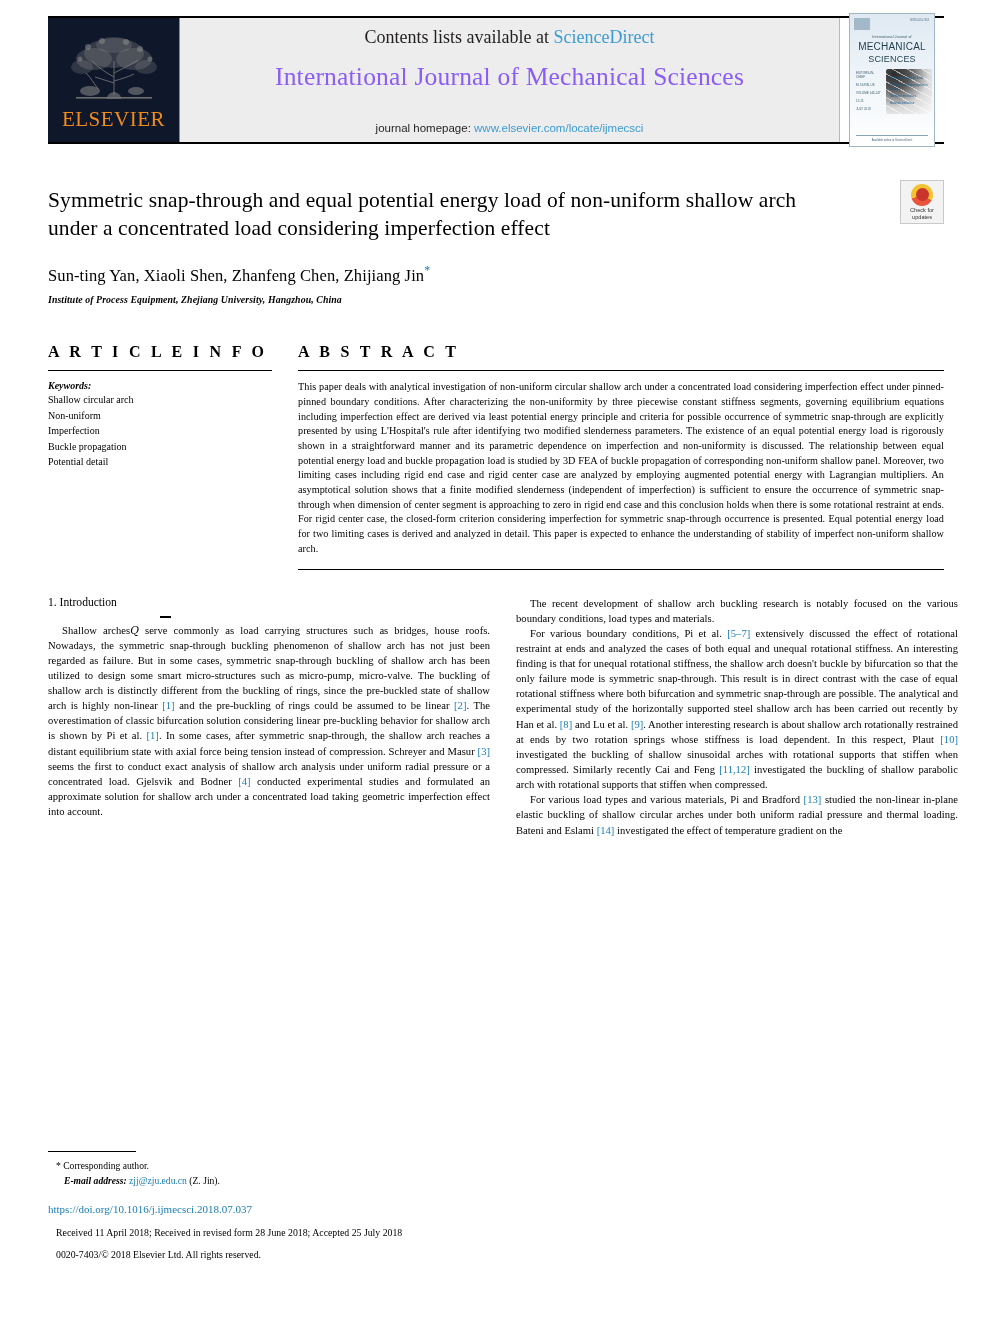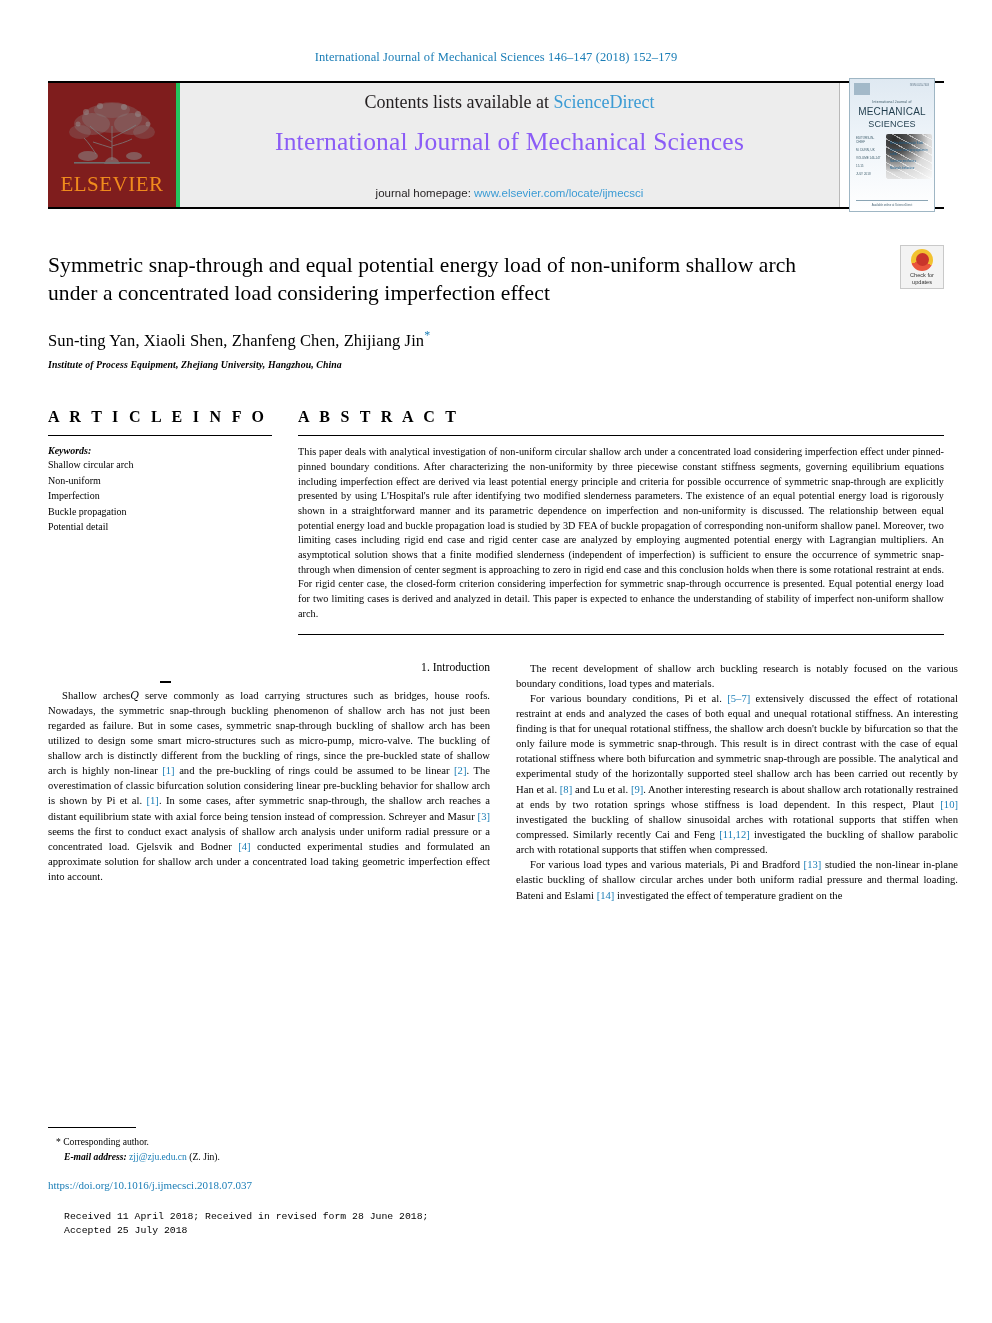--- a/index.html
+++ b/index.html
@@ -28,24 +28,24 @@
   .masthead {
     margin: 16px 48px 0 48px;
     border-top: 2.5px solid #000;
     border-bottom: 2.5px solid #000;
     display: flex;
     align-items: stretch;
     height: 128px;
   }
   .mast-logo {
     width: 132px; flex:0 0 132px;
-    border-right: 4px solid #22c55e;
+    border-right: 1px solid #22c55e;
     display:flex; flex-direction:column;
     align-items:center; justify-content:center;
-    background:#7f1d1d;
+    background:#0f172a;
     padding: 4px 0 2px 0;
   }
   .tree-svg { display:block; }
   .elsevier-word {
     font-family: "Liberation Serif", serif;
     color:#f08b1d;
     font-size: 21px;
     letter-spacing: .5px;
     margin-top: -2px;
     line-height:1;
@@ -181,21 +181,20 @@
   .body-cols {
     margin: 26px 48px 0 48px;
     display:flex;
     gap: 26px;
   }
   .bcol { width: 442px; flex:0 0 442px; }
   h2.intro-head {
     font-size: 11.6px;
     font-weight: normal;
     margin: 0 0 14px 0;
-    text-align: right;
   }
   p.body-p {
     font-size: 10.6px;
     line-height: 1.43;
     text-align: justify;
     margin: 0;
     text-indent: 14px;
     letter-spacing:.02px;
   }
   p.body-p + p.body-p { margin-top: 0; }
@@ -210,28 +209,27 @@
     position:absolute;
     left:48px; bottom: 68px; width: 442px;
   }
   .foot-rule { border-top:1px solid #000; width:88px; margin-bottom:7px;}
   .foot-line { font-size:9.6px; line-height:1.5; margin:0; }
   .foot-line .em { font-style:italic; font-weight:bold;}
   .foot-line a, .link { color:#1a7db6; text-decoration:none; }
   .foot-star { margin-left: 8px; }
   .doi-block { margin-top: 13px; }
   .doi-line { font-size:11px; color:#1a7db6; line-height:1.5; margin:0; }
-  .hist-line { font-size:9.8px; line-height:1.5; margin:16px; color:#000;font-family:Liberation Mono, monospace;}
+  .hist-line { font-size:9.8px; line-height:1.5; margin:8px; color:#000;}
 </style>
 </head>
 <body>
 
 <div class="page">
 
-  <div class="running-head">International Journal of Mechanical Sciences 146–147 (2018) 152–179</div>
 
   <div class="masthead">
 
     <div class="mast-logo">
       <svg class="tree-svg" width="92" height="78" viewBox="0 0 92 78">
         <g fill="#8a8a8a">
           <ellipse cx="46" cy="20" rx="30" ry="15" opacity=".30"></ellipse>
           <ellipse cx="26" cy="26" rx="18" ry="11" opacity=".30"></ellipse>
           <ellipse cx="66" cy="26" rx="18" ry="11" opacity=".30"></ellipse>
           <ellipse cx="46" cy="12" rx="18" ry="8" opacity=".28"></ellipse>
@@ -352,16 +350,17 @@
       <span>Corresponding author.</span>
     </p>
     <p class="foot-line" style="padding-left:16px">
       <span class="em">E-mail address:</span>
       <span class="link">zjj@zju.edu.cn</span>
       <span>(Z. Jin).</span>
     </p>
     <div class="doi-block">
       <p class="doi-line">https://doi.org/10.1016/j.ijmecsci.2018.07.037</p>
       <p class="hist-line">Received 11 April 2018; Received in revised form 28 June 2018; Accepted 25 July 2018</p>
+      <p class="hist-line">0020-7403/© 2018 Elsevier Ltd. All rights reserved.</p>
     </div>
   </div>
 
 </div>
 
 </body></html>

